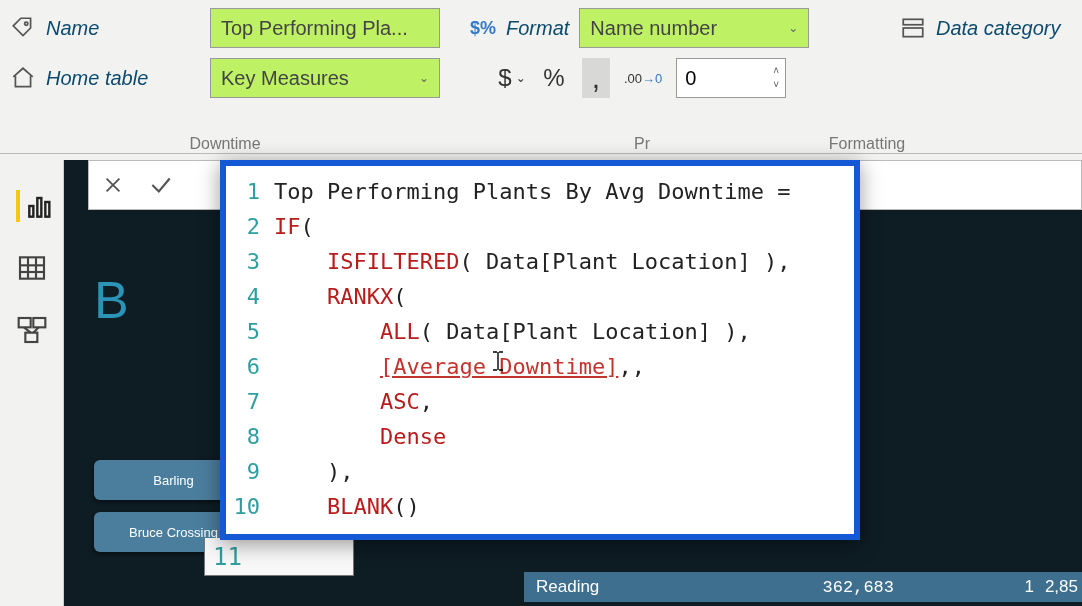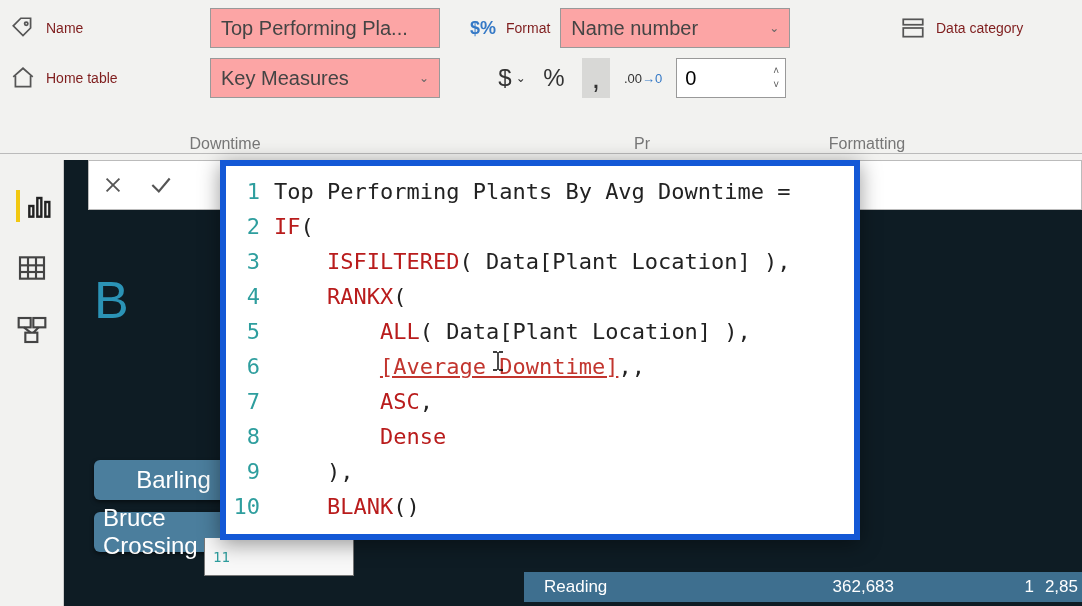--- a/index.html
+++ b/index.html
@@ -32,26 +32,27 @@
   }
   .label-icon {
     width: 26px;
     height: 26px;
     display: inline-flex;
     align-items: center;
     justify-content: center;
     color: #555;
   }
   .label-text {
-    color: #7f1d1d;
-    font-size: 14px;
+    color: #0c4a6e;
+    font-size: 20px;
+    font-style: italic;
   }
   .textbox, .selectbox {
     border: 1px solid #999;
-    background: #fca5a5;
+    background: #bef264;
     height: 40px;
     padding: 4px 10px;
     font-size: 20px;
     color: #444;
     display: flex;
     align-items: center;
     justify-content: space-between;
     overflow: hidden;
     white-space: nowrap;
   }
@@ -206,21 +207,21 @@
     height: 38px;
     border-left: 1px solid #777;
     border-right: 1px solid #777;
     border-bottom: 1px solid #777;
     background: #f8f8f8;
     display: flex;
     align-items: center;
     padding-left: 8px;
     font-family: Consolas, monospace;
     color: #2e9e9e;
-    font-size: 14px;
+    font-size: 24px;
     z-index: 4;
   }
   .bg-title {
     position: absolute;
     top: 110px;
     left: 30px;
     color: #2b93b6;
     font-size: 46px;
     font-weight: 300;
     letter-spacing: 2px;
@@ -235,38 +236,38 @@
   }
   .pill {
     background: #4b7e9d;
     color: #fff;
     border-radius: 6px;
     width: 150px;
     height: 40px;
     display: flex;
     align-items: center;
     justify-content: center;
-    font-size: 24px;
+    font-size: 13px;
     box-shadow: 0 2px 4px rgba(0,0,0,0.5);
     padding-left: 9px;
   }
   .table-row {
     position: absolute;
     left: 460px;
     bottom: 4px;
     right: 0;
     height: 30px;
     background: #3e6f8f;
     color: #fff;
     display: flex;
     align-items: center;
     font-size: 17px;
   }
-  .table-row span:nth-child(1){ padding-left: 20px; flex: 0 0 220px; }
-  .table-row span:nth-child(2){ flex: 0 0 150px; text-align: right; }
+  .table-row span:nth-child(1){ padding-left: 12px; flex: 0 0 220px; }
+  .table-row span:nth-child(2){ flex: 0 0 150px; text-align: right; font-family: Liberation Mono, monospace; }
   .table-row span:nth-child(3){ flex: 0 0 140px; text-align: right; }
   .table-row span:nth-child(4){ flex: 1; text-align: right; padding-right: 4px; }
   .caret-icon {
     position: absolute;
     pointer-events: none;
   }
 </style>
 </head>
 <body>
 

